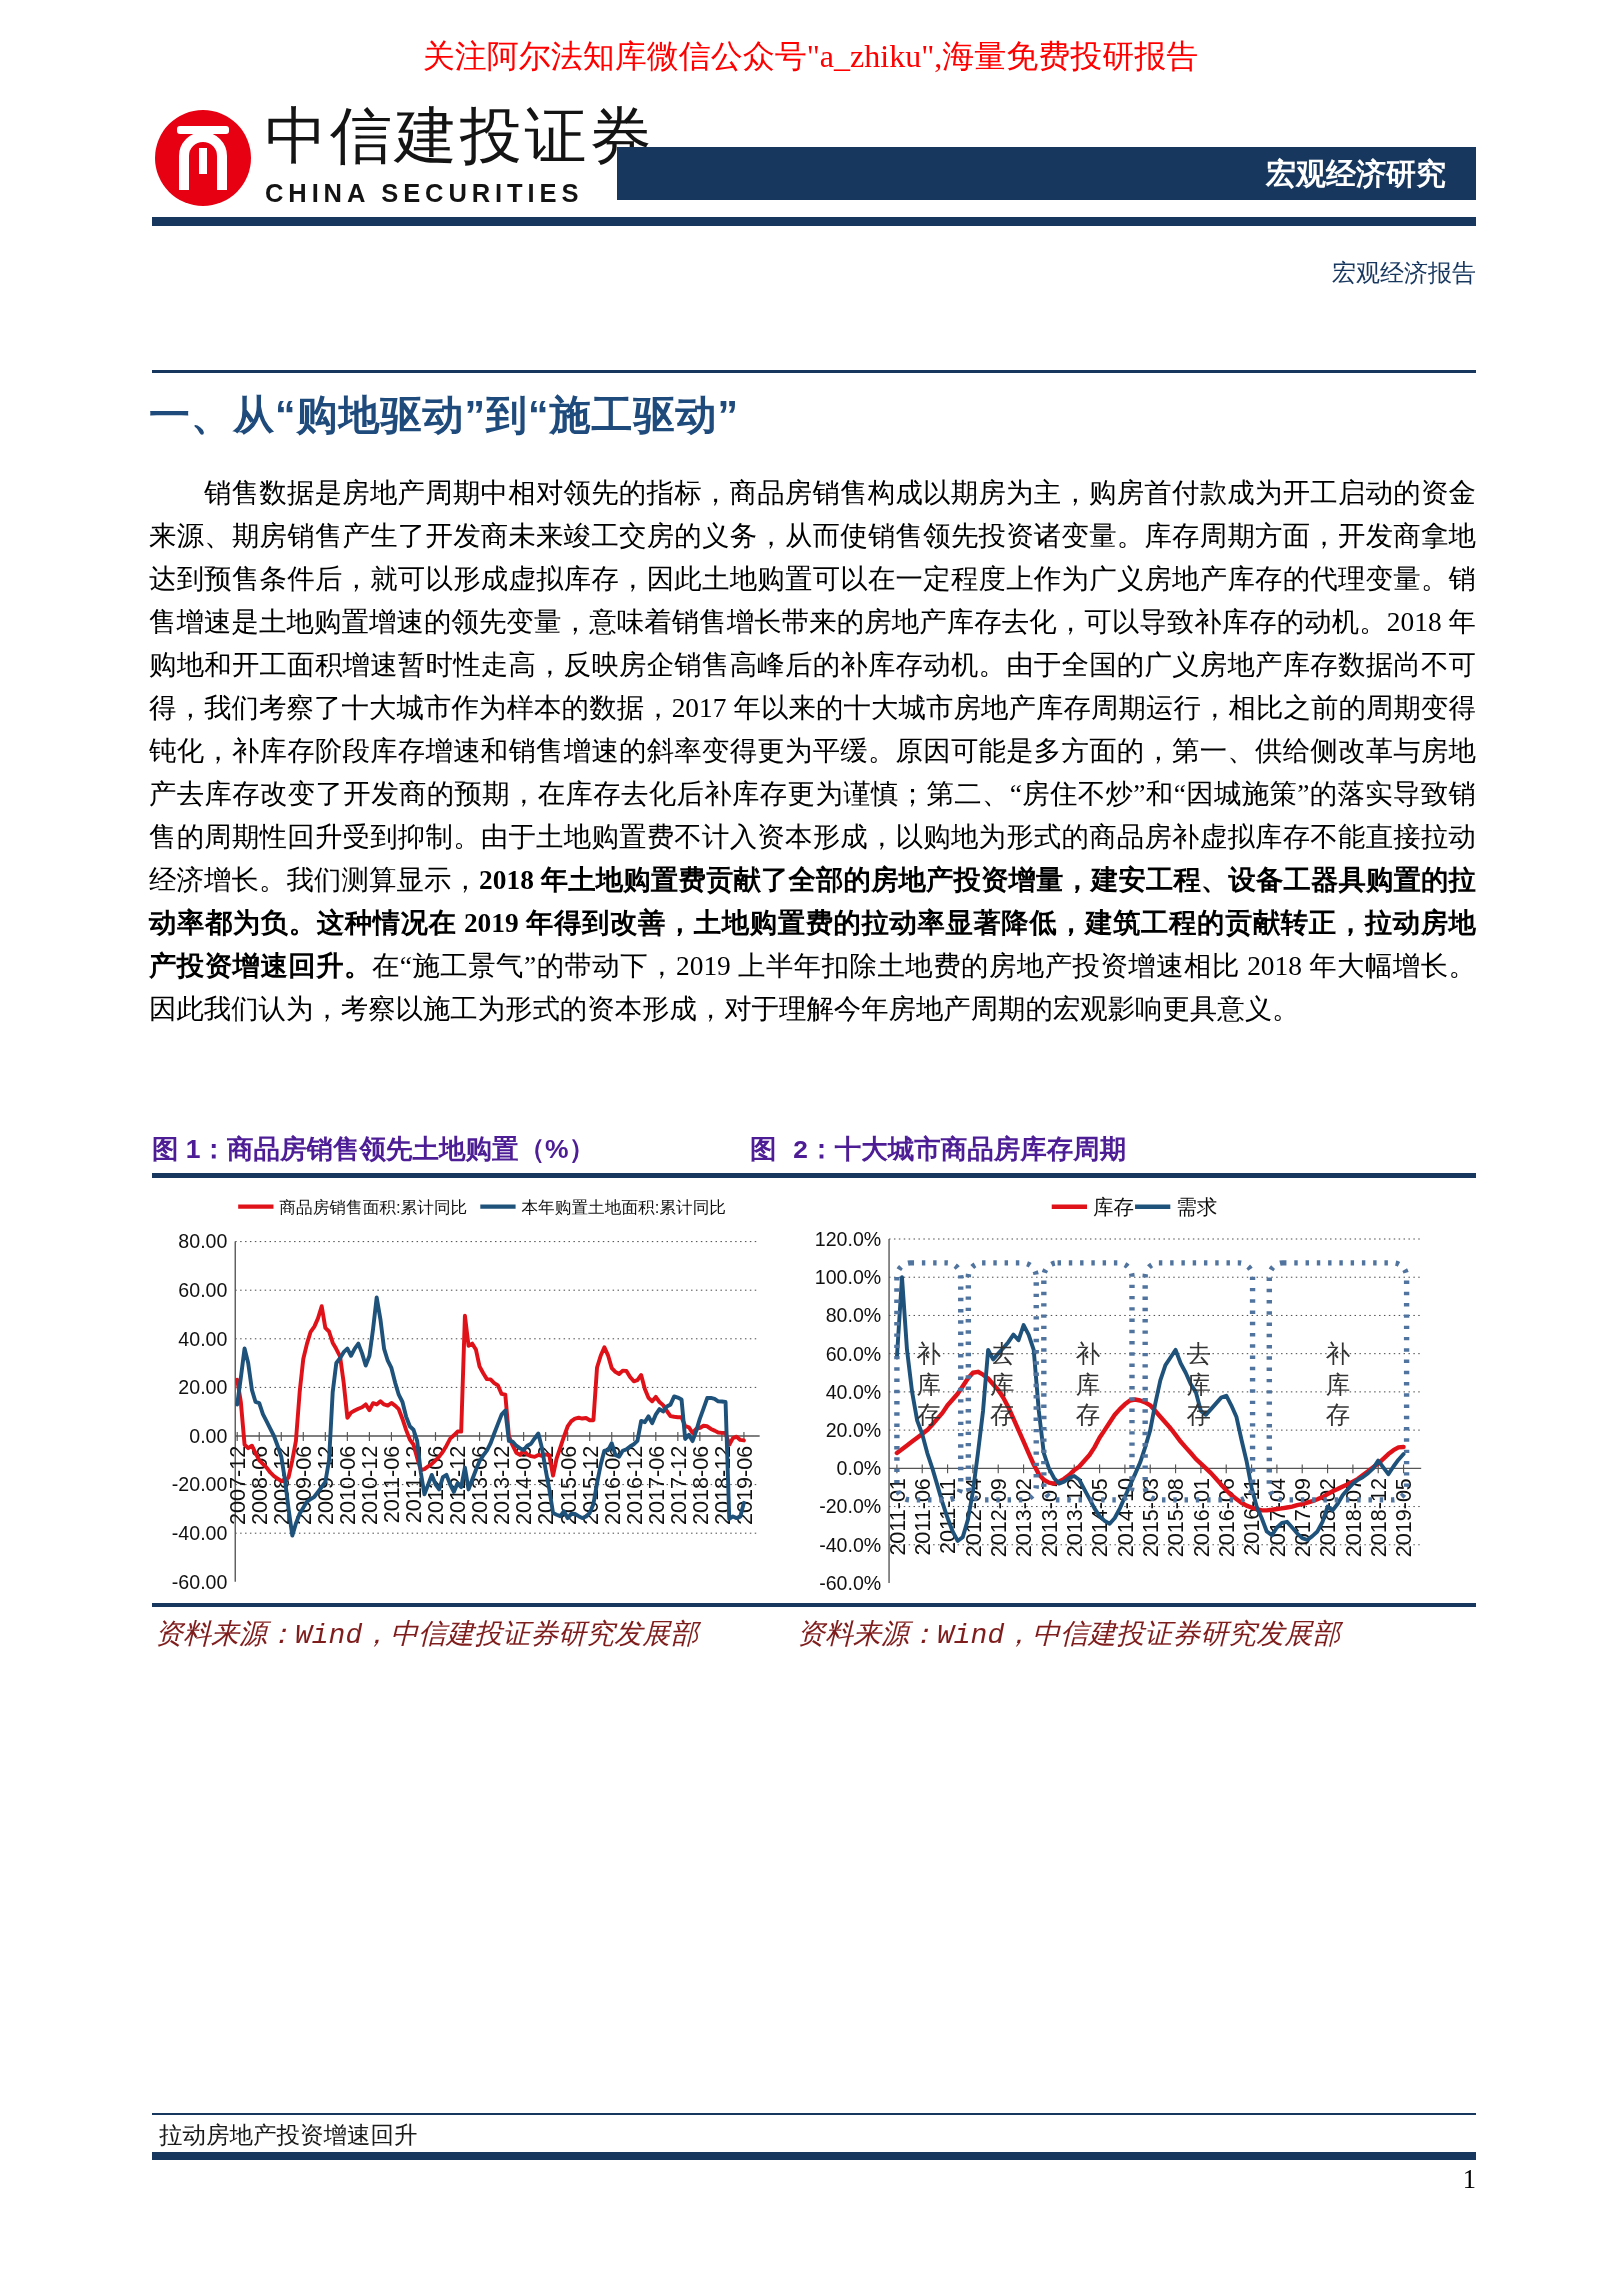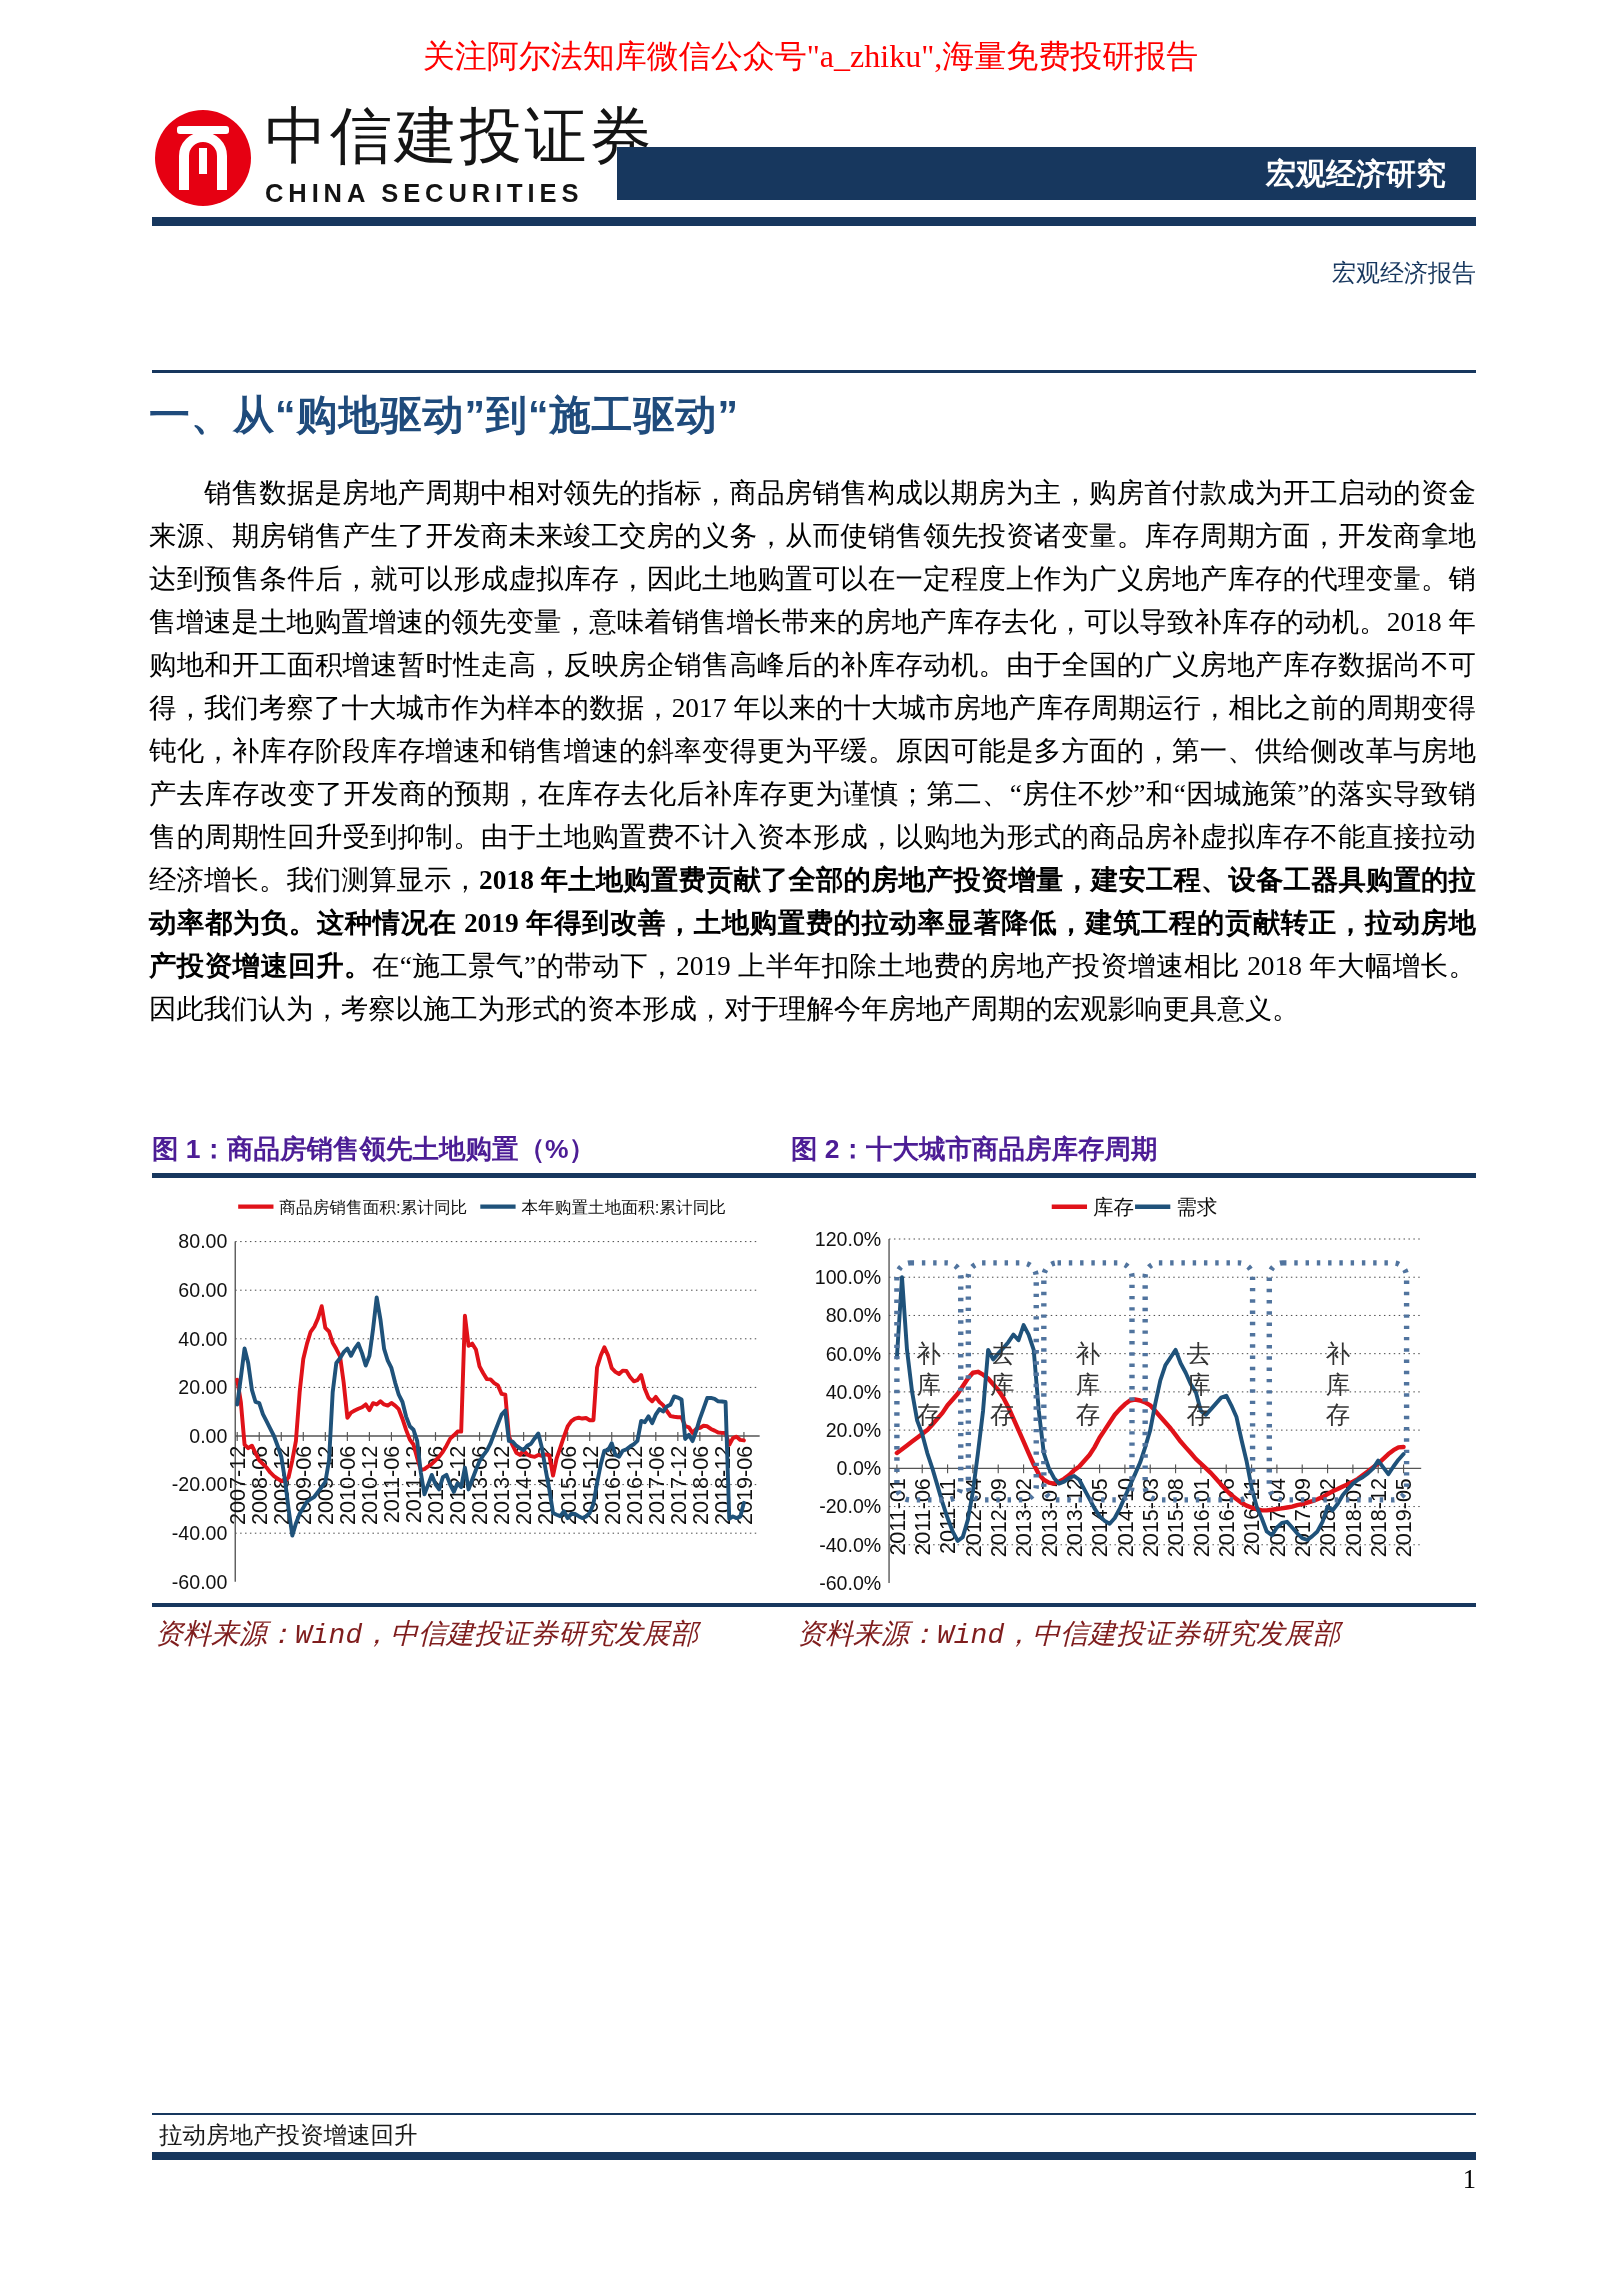--- a/index.html
+++ b/index.html
@@ -18,21 +18,21 @@
   .header-rule{left:152px;top:217px;width:1324px;height:8.8px;background:#17375e;}
   .report-type{left:986px;top:242px;width:490px;text-align:right;font-size:24px;color:#17375e;
         font-family:"Liberation Sans","DejaVu Sans",sans-serif;margin-top:15px;}
   .section-rule{left:152px;top:370px;width:1324px;height:2.9px;background:#17375e;}
   .section-title{left:149px;top:388px;font-family:"Liberation Sans","DejaVu Sans",sans-serif;
         font-size:41px;font-weight:bold;color:#1f4b7c;letter-spacing:1px;}
   .body-para{left:149px;top:472px;width:1327px;font-size:27.4px;line-height:43px;text-align:justify;
         text-indent:55px;font-family:"Liberation Serif","DejaVu Serif",serif;}
   .fig-caption{top:1131px;font-family:"Liberation Sans","DejaVu Sans",sans-serif;
         font-size:26.5px;font-weight:bold;color:#4c1d95;}
-  .cap1{left:152px;} .cap2{left:791px;}
+  .cap1{left:152px;} .cap2{left:750px;font-family:Liberation Mono, monospace;}
   .caption-rule{left:152px;top:1173px;width:1324px;height:4.9px;background:#17375e;}
   .figure-rule{left:152px;top:1603px;width:1324px;height:3.9px;background:#17375e;}
   .source{top:1615px;font-size:28px;font-style:italic;color:#7f1d1d;
         font-family:Liberation Mono, monospace;}
   .src1{left:155px;} .src2{left:797px;}
   .chart-svg{overflow:visible;}
   svg text{font-family:"Liberation Sans","DejaVu Sans",sans-serif;}
   .footer-rule-thin{left:152px;top:2113px;width:1324px;height:2px;background:#17375e;}
   .footer-disclaimer{left:159px;top:2119px;font-size:23.5px;color:#1a1a1a;
         font-family:"Liberation Sans","DejaVu Sans",sans-serif;}

